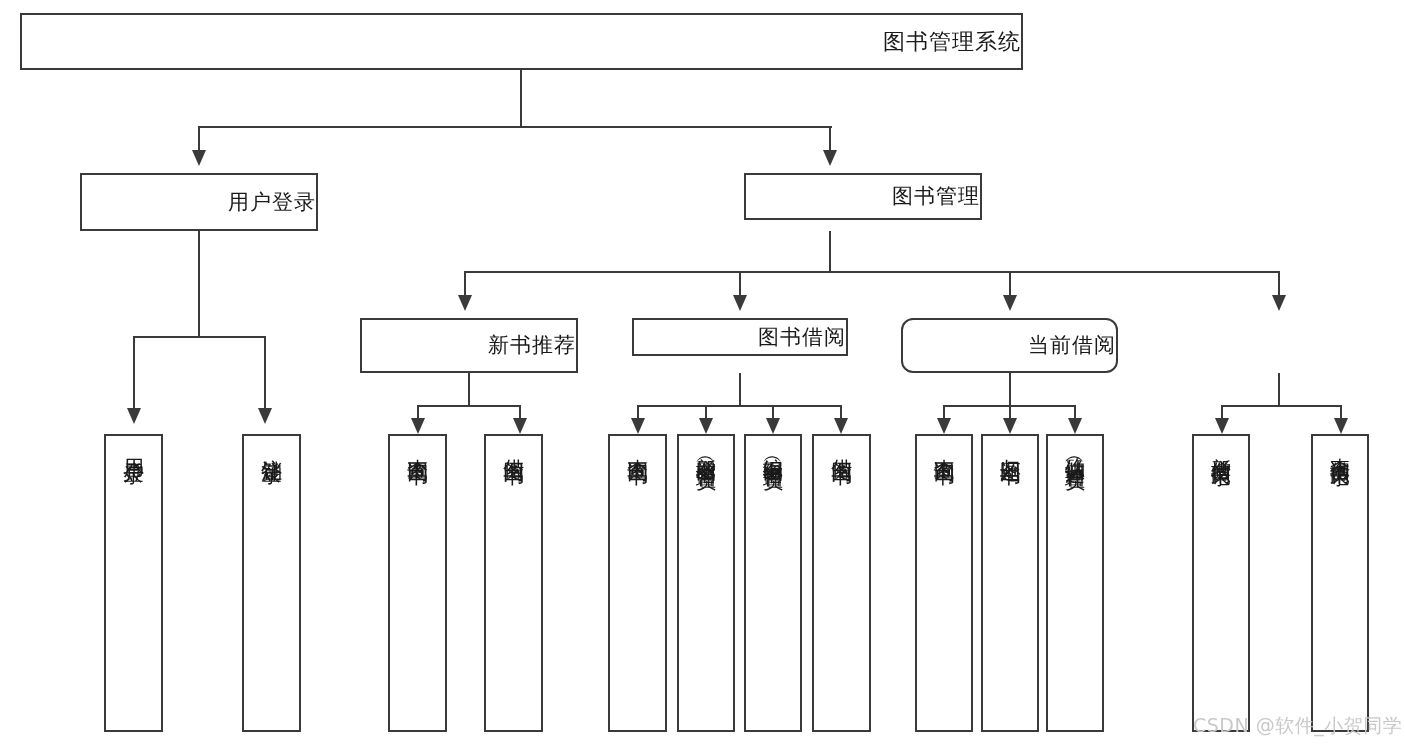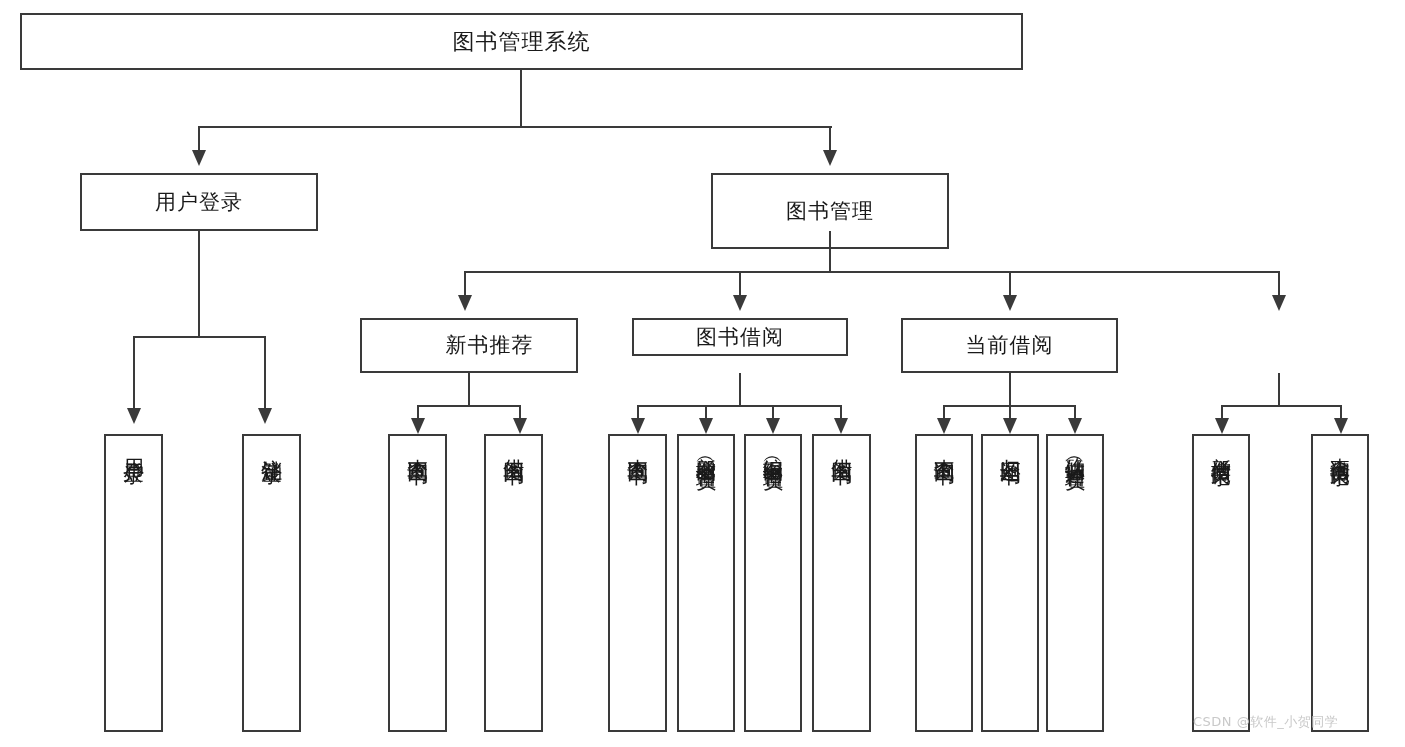--- a/index.html
+++ b/index.html
@@ -16,21 +16,21 @@
     overflow:hidden;
   }
   
   .node{
     position:absolute;
     box-sizing:border-box;
     background:#ffffff;
     border:2px solid #3a3a3a;
     display:flex;
     align-items:center;
-    justify-content:center;
+    justify-content:flex-end;
     color:#1a1a1a;
   }
   .node .label{
     display:block;
     text-align:center;
     line-height:1.18;
     letter-spacing:1px;
   }
   
   .node.h .label{
@@ -61,21 +61,21 @@
   .arrow{
     position:absolute;
     width:0;height:0;
     border-left:7px solid transparent;
     border-right:7px solid transparent;
     border-top:16px solid #3a3a3a;
   }
   .wm{
     position:absolute;
     color:#c9c9c9;
-    font-size:13px;
+    font-size:19px;
     white-space:nowrap;
     letter-spacing:.5px;
     user-select:none;
   }
 </style>
 </head>
 <body>
 
 <div id="canvas">
 
@@ -89,21 +89,21 @@
 
   <div class="ln v" style="left:198px;top:126px;width:2px;height:25px;"></div>
   <div class="arrow" style="left:192px;top:150px;"></div>
   <div class="ln v" style="left:829px;top:126px;width:2px;height:25px;"></div>
   <div class="arrow" style="left:823px;top:150px;"></div>
 
   <div class="node h" style="left:80px;top:173px;width:238px;height:58px;">
     <span class="label">用户登录</span>
   </div>
 
-  <div class="node h" style="left:711px;top:173px;width:238px;height:76px;">
+  <div class="node h" style="left:744px;top:173px;width:238px;height:47px;">
     <span class="label">图书管理</span>
   </div>
 
   <div class="ln v" style="left:198px;top:231px;width:2px;height:106px;"></div>
   <div class="ln h" style="left:133px;top:336px;width:133px;height:2px;"></div>
   <div class="ln v" style="left:133px;top:336px;width:2px;height:73px;"></div>
   <div class="arrow" style="left:127px;top:408px;"></div>
   <div class="ln v" style="left:264px;top:336px;width:2px;height:73px;"></div>
   <div class="arrow" style="left:258px;top:408px;"></div>
 
@@ -118,21 +118,21 @@
   <div class="arrow" style="left:1003px;top:295px;"></div>
   <div class="ln v" style="left:1278px;top:271px;width:2px;height:25px;"></div>
   <div class="arrow" style="left:1272px;top:295px;"></div>
 
   <div class="node h" style="left:360px;top:318px;width:218px;height:55px;padding-left:41px;">
     <span class="label">新书推荐</span>
   </div>
   <div class="node h" style="left:632px;top:318px;width:216px;height:38px;">
     <span class="label">图书借阅</span>
   </div>
-  <div class="node h" style="left:901px;top:318px;width:217px;height:55px;">
+  <div class="node h" style="left:901px;top:318px;width:217px;height:55px;border-radius:12px;">
     <span class="label">当前借阅</span>
   </div>
 
   <div class="ln v" style="left:468px;top:373px;width:2px;height:33px;"></div>
   <div class="ln h" style="left:417px;top:405px;width:103px;height:2px;"></div>
   <div class="ln v" style="left:417px;top:405px;width:2px;height:14px;"></div>
   <div class="arrow" style="left:411px;top:418px;"></div>
   <div class="ln v" style="left:519px;top:405px;width:2px;height:14px;"></div>
   <div class="arrow" style="left:513px;top:418px;"></div>
 

